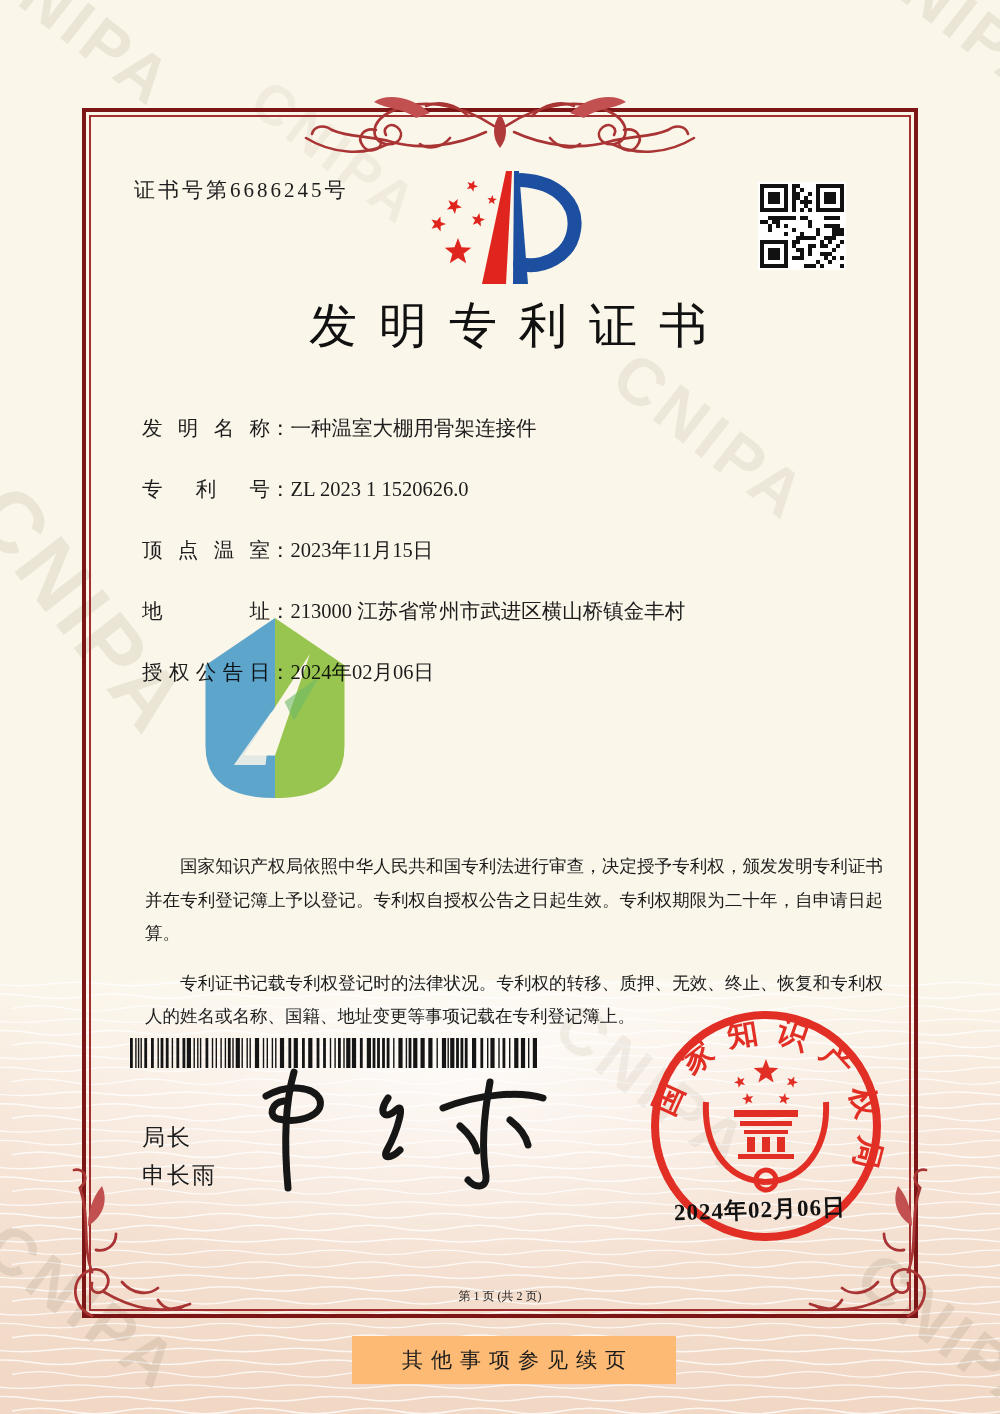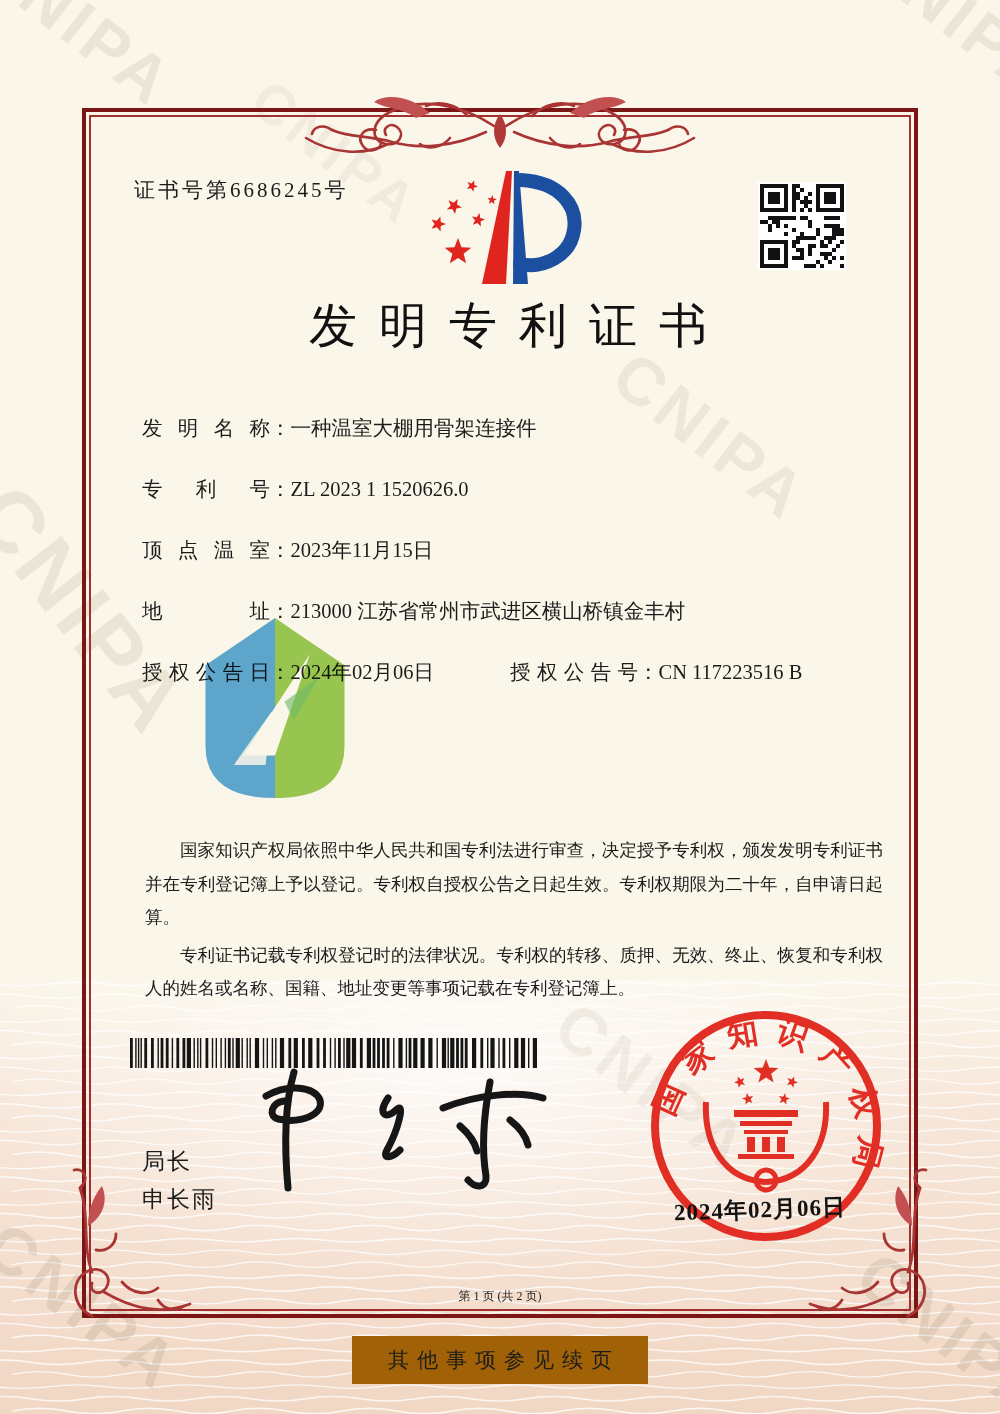--- a/index.html
+++ b/index.html
@@ -39,33 +39,33 @@
   .qr{position:absolute;left:758px;top:182px;background:#fff;padding:2px;}
   .doc-title{position:absolute;left:0;top:294px;width:1000px;text-align:center;
              font-size:48px;letter-spacing:22px;text-indent:22px;color:#111;margin-left:8px;}
   .fields{position:absolute;left:142px;top:414px;width:740px;font-size:20.5px;}
   .frow{position:relative;height:24px;margin-bottom:37px;white-space:nowrap;}
   .flabel{display:inline-block;width:128px;text-align:justify;text-align-last:justify;}
   .fvalue{margin-left:0;}
   .grant{position:absolute;left:368px;top:0;}
   .paras{position:absolute;left:145px;top:834px;width:738px;font-size:17.5px;
          line-height:1.92;text-align:justify;}
-  .paras p{margin:0 0 4px 0;text-indent:2em;}
+  .paras p{margin:16px 0 4px 0;text-indent:2em;}
   .barcode{position:absolute;left:130px;top:1038px;}
   .sig{position:absolute;left:238px;top:1056px;}
   .comm{position:absolute;left:142px;font-family:Liberation Sans, sans-serif;
-        font-size:23px;letter-spacing:2px;margin-top:24px;}
+        font-size:23px;letter-spacing:2px;}
   .comm-title{top:1122px;}
   .comm-name{top:1160px;}
   .seal{position:absolute;left:646px;top:1006px;width:240px;height:240px;}
   .seal-date{position:absolute;left:28px;top:188px;width:190px;font-size:23px;
              font-weight:bold;color:#121212;letter-spacing:1px;transform:rotate(-2deg);}
   .page-info{position:absolute;left:0;top:1288px;width:1000px;text-align:center;font-size:12px;}
-  .footer-note{position:absolute;left:352px;top:1336px;width:296px;height:48px;z-index:3;
-               background:#a16207;display:flex;align-items:center;justify-content:center;
+  .footer-note{position:absolute;left:352px;top:1336px;width:324px;height:48px;z-index:3;
+               background:#fdba74;display:flex;align-items:center;justify-content:center;
                font-size:21px;letter-spacing:8px;text-indent:8px;}
   
   .gh-logo{position:absolute;left:196px;top:612px;width:660px;height:196px;z-index:4;
            display:flex;mix-blend-mode:multiply;opacity:.88;pointer-events:none;}
   .gh-text{margin-left:16px;padding-top:42px;color:#3e9ad5;
            font-family:"Liberation Sans","DejaVu Sans",sans-serif;}
   .gh-cn{font-size:97px;font-weight:bold;line-height:1;letter-spacing:10px;white-space:nowrap;}
   .gh-en{font-size:29px;font-weight:bold;letter-spacing:7px;margin-top:8px;white-space:nowrap;}
 </style>
 </head>
@@ -317,23 +317,20 @@
       <span class="flabel">专利号</span><span>：</span><span class="fvalue">ZL 2023 1 1520626.0</span>
     </div>
     <div class="frow">
       <span class="flabel">顶点温室</span><span>：</span><span class="fvalue">2023年11月15日</span>
     </div>
     <div class="frow">
       <span class="flabel">地址</span><span>：</span><span class="fvalue">213000 江苏省常州市武进区横山桥镇金丰村</span>
     </div>
     <div class="frow">
       <span class="flabel">授权公告日</span><span>：</span><span class="fvalue">2024年02月06日</span>
-      <span class="grant">
-        <span class="flabel">授权公告号</span><span>：</span><span class="fvalue">CN 117223516 B</span>
-      </span>
     </div>
   </div>
 
   <div class="paras">
     <p>国家知识产权局依照中华人民共和国专利法进行审查，决定授予专利权，颁发发明专利证书并在专利登记簿上予以登记。专利权自授权公告之日起生效。专利权期限为二十年，自申请日起算。</p>
     <p>专利证书记载专利权登记时的法律状况。专利权的转移、质押、无效、终止、恢复和专利权人的姓名或名称、国籍、地址变更等事项记载在专利登记簿上。</p>
   </div>
 
   <svg class="barcode" id="barcode" width="412" height="30" viewBox="0 0 412 30">
       <rect x="0.0" y="0" width="2.8" height="30" fill="#151515"></rect>

